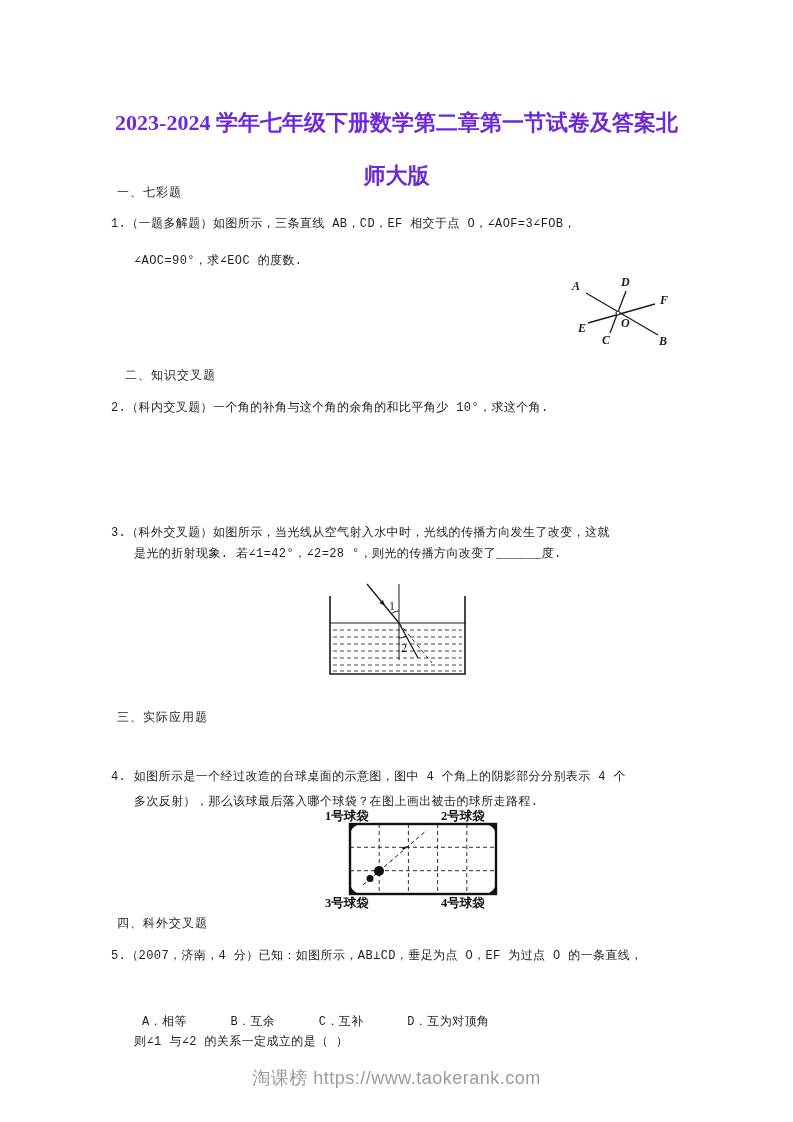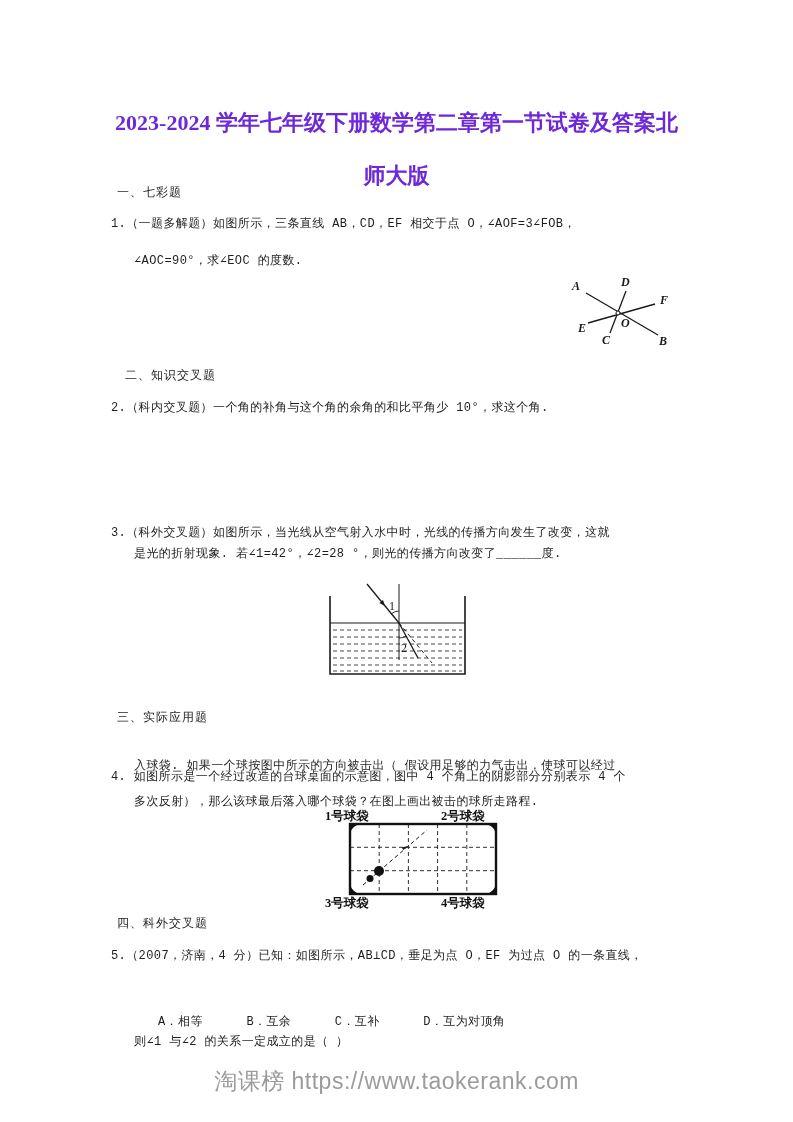--- a/index.html
+++ b/index.html
@@ -57,21 +57,21 @@
   }
   .options span { margin-right: 36px; }
   .options span:last-child { margin-right: 0; }
   .page-footer {
     position: absolute;
     top: 1066px;
     left: 0;
     width: 100%;
     text-align: center;
     font-family: "Liberation Sans", "DejaVu Sans", sans-serif;
-    font-size: 23px;
+    font-size: 18px;
     color: #9b9b9b;
     letter-spacing: 0.5px;
   }
   .page-footer a { color: #9b9b9b; text-decoration: none; }
 </style>
 </head>
 <body>
 
 <div class="page">
 
@@ -125,21 +125,20 @@
       <line x1="74" y1="43" x2="107" y2="83" stroke="#1a1a1a" stroke-width="0.9" stroke-dasharray="4,3"></line>
       <path d="M66.4,33.7 A12,12 0 0 1 74,31" fill="none" stroke="#1a1a1a" stroke-width="0.9"></path>
       <path d="M74,58 A15,15 0 0 0 81.2,56.2" fill="none" stroke="#1a1a1a" stroke-width="0.9"></path>
       <text class="svg-num" x="64" y="30">1</text>
       <text class="svg-num" x="76" y="72">2</text>
     </svg>
   </div>
 
   <div class="textline heading" style="left:117px; top:708px;">三、实际应用题</div>
   <div class="textline" style="left:111px; top:719px;margin-top:48px;">4. 如图所示是一个经过改造的台球桌面的示意图，图中 4 个角上的阴影部分分别表示 4 个</div>
-  <div class="textline" style="left:134px; top:756px;">入球袋. 如果一个球按图中所示的方向被击出（ 假设用足够的力气击出，使球可以经过</div>
   <div class="textline" style="left:134px; top:792px;">多次反射），那么该球最后落入哪个球袋？在图上画出被击的球所走路程.</div>
 
   <div class="diagram" style="left:313px; top:808px;">
     <svg width="200" height="102" viewBox="0 0 200 102">
       <rect x="37" y="16" width="146" height="70" fill="none" stroke="#111111" stroke-width="2.4"></rect>
       <g stroke="#1a1a1a" stroke-width="0.9" stroke-dasharray="4,3">
         <line x1="66.2" y1="16" x2="66.2" y2="86"></line>
         <line x1="95.4" y1="16" x2="95.4" y2="86"></line>
         <line x1="124.6" y1="16" x2="124.6" y2="86"></line>
         <line x1="153.8" y1="16" x2="153.8" y2="86"></line>
@@ -157,21 +156,21 @@
       <text class="svg-cn" x="12" y="12">1号球袋</text>
       <text class="svg-cn" x="128" y="12">2号球袋</text>
       <text class="svg-cn" x="12" y="99">3号球袋</text>
       <text class="svg-cn" x="128" y="99">4号球袋</text>
     </svg>
   </div>
 
   <div class="textline heading" style="left:117px; top:914px;">四、科外交叉题</div>
   <div class="textline" style="left:111px; top:946px;">5.（2007，济南，4 分）已知：如图所示，AB⊥CD，垂足为点 O，EF 为过点 O 的一条直线，</div>
   <div class="textline" style="left:134px; top:1032px;">则∠1 与∠2 的关系一定成立的是（  ）</div>
-  <div class="textline options" style="left:158px; top:1012px;">
+  <div class="textline options" style="left:142px; top:1012px;">
     <span>A．相等</span>
     <span>B．互余</span>
     <span>C．互补</span>
     <span>D．互为对顶角</span>
   </div>
 
   <div class="page-footer">
     <span>淘课榜</span>
     <a href="#">https://www.taokerank.com</a>
   </div>

